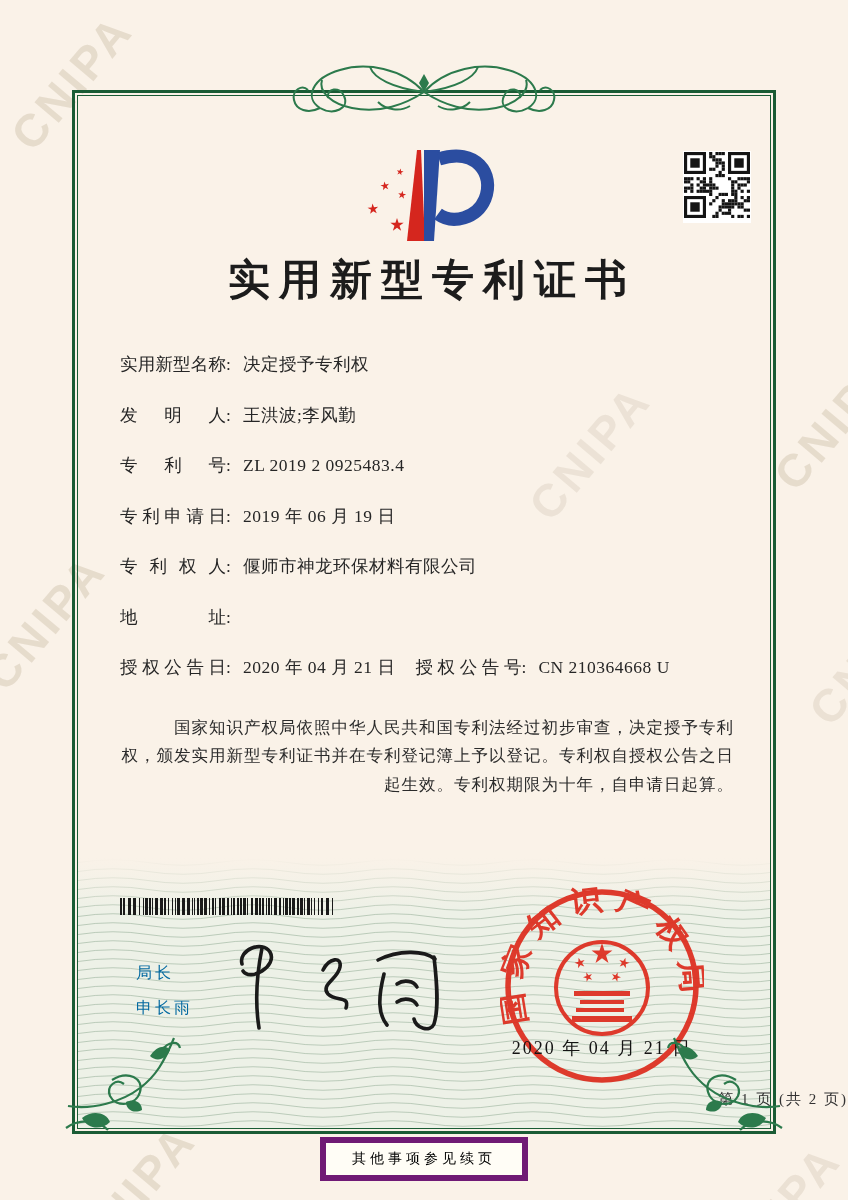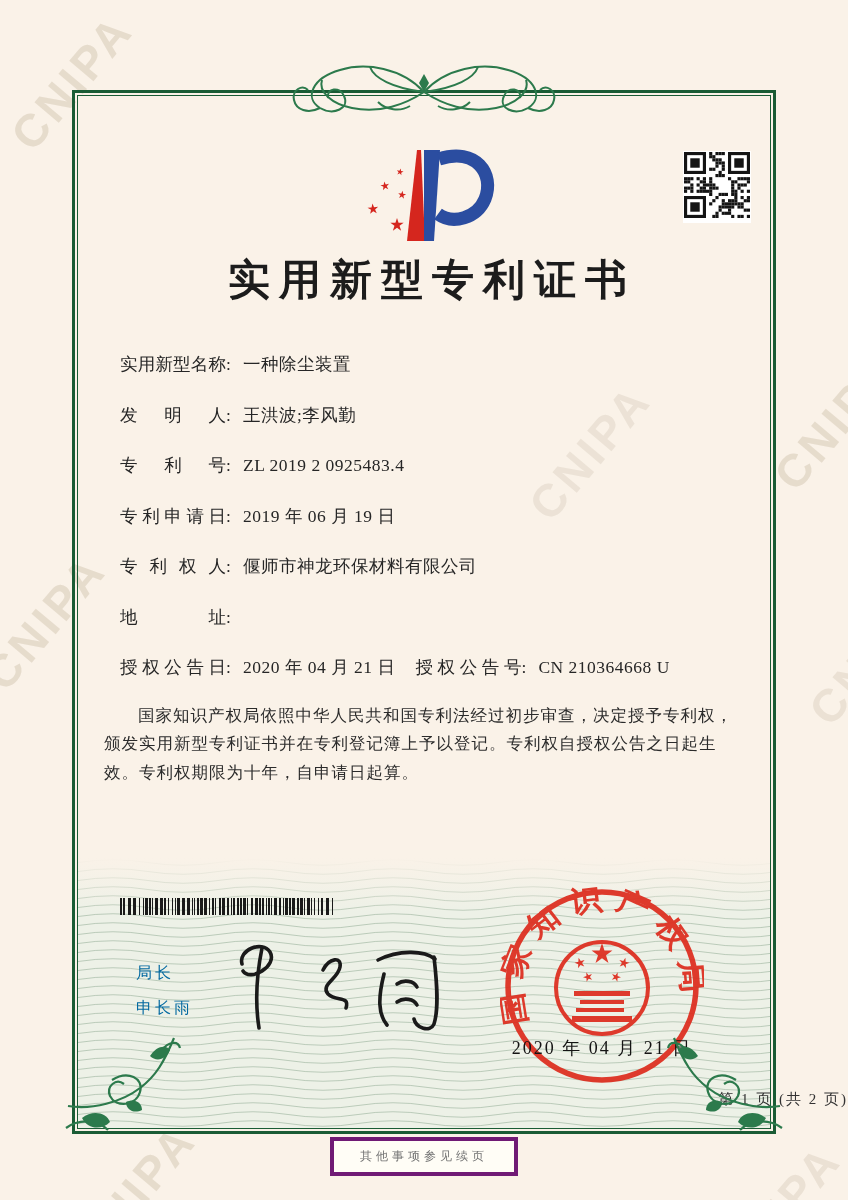--- a/index.html
+++ b/index.html
@@ -43,38 +43,38 @@
   }
   .fields{position:absolute;left:120px;top:352px;width:630px;z-index:3;}
   .frow{display:flex;align-items:baseline;font-size:17.5px;margin-bottom:26.5px;color:#262626;}
   .field{display:flex;align-items:baseline;}
   .flabel{display:inline-flex;justify-content:space-between;width:106px;flex:none;}
   .colon{width:17px;flex:none;}
   .fvalue{letter-spacing:0.5px;white-space:nowrap;}
   .field+.field{margin-left:20px;}
   .paras{position:absolute;left:100px;top:698px;width:650px;z-index:3;
     font-size:16.5px;line-height:1.72;letter-spacing:1px;color:#2b2b2b;}
-  .paras p{margin:4px;text-indent:34px;}
+  .paras p{margin:16px;text-indent:34px;text-align:right;}
   .barcode{position:absolute;left:120px;top:898px;z-index:3;}
   .director{position:absolute;left:136px;top:963px;z-index:3;font-size:16px;letter-spacing:3px;color:#0369a1;}
   .director div{margin-bottom:14px;}
   .signature{position:absolute;left:228px;top:928px;z-index:3;}
   .seal{position:absolute;left:500px;top:884px;z-index:3;}
   .seal-date{
     position:absolute;left:504px;top:1036px;width:196px;text-align:center;
     font-size:18px;letter-spacing:2px;color:#141414;z-index:4;
   }
   .page-footer{
     position:absolute;left:0;top:1090px;width:100%;text-align:right;
     font-size:15px;letter-spacing:2px;color:#333;z-index:3;
   }
   .cont-box{
     position:absolute;left:50%;top:1137px;transform:translateX(-50%);
-    background:#fffdf6;border:4px solid #701a75;padding:7px 26px;
-    font-size:12px;letter-spacing:4px;color:#737373;z-index:6;white-space:nowrap;
+    background:#fffdf6;border:6px solid #701a75;padding:7px 26px;
+    font-size:14px;letter-spacing:4px;color:#000000;z-index:6;white-space:nowrap;
   }
   .ornament{position:absolute;z-index:7;pointer-events:none;}
   .orn-top{left:282px;top:58px;}
   .orn-bl{left:52px;top:1032px;}
   .orn-br{left:666px;top:1032px;transform:scaleX(-1);}
 </style>
 </head>
 <body>
 
 <div class="page">
@@ -255,21 +255,21 @@
     <div class="frow">
       <span class="flabel">
           <span>实</span>
           <span>用</span>
           <span>新</span>
           <span>型</span>
           <span>名</span>
           <span>称</span>
         </span>
         <span class="colon">:</span>
-        <span class="fvalue">一种除尘装置</span>
+        <span class="fvalue">决定授予专利权</span>
     </div>
     <div class="frow">
       <span class="flabel">
           <span>发</span>
           <span>明</span>
           <span>人</span>
         </span>
         <span class="colon">:</span>
         <span class="fvalue">王洪波;李风勤</span>
     </div>

